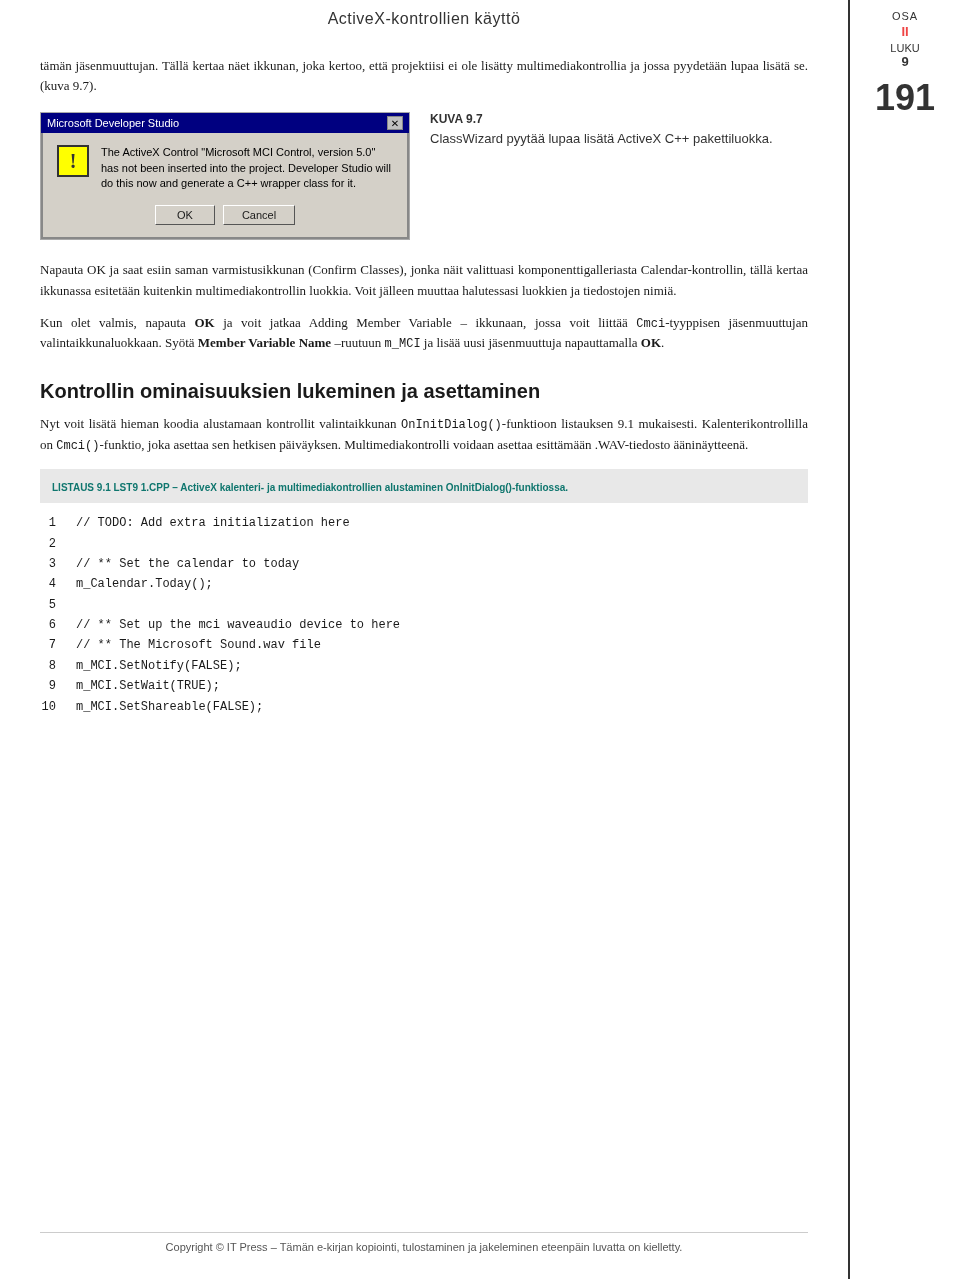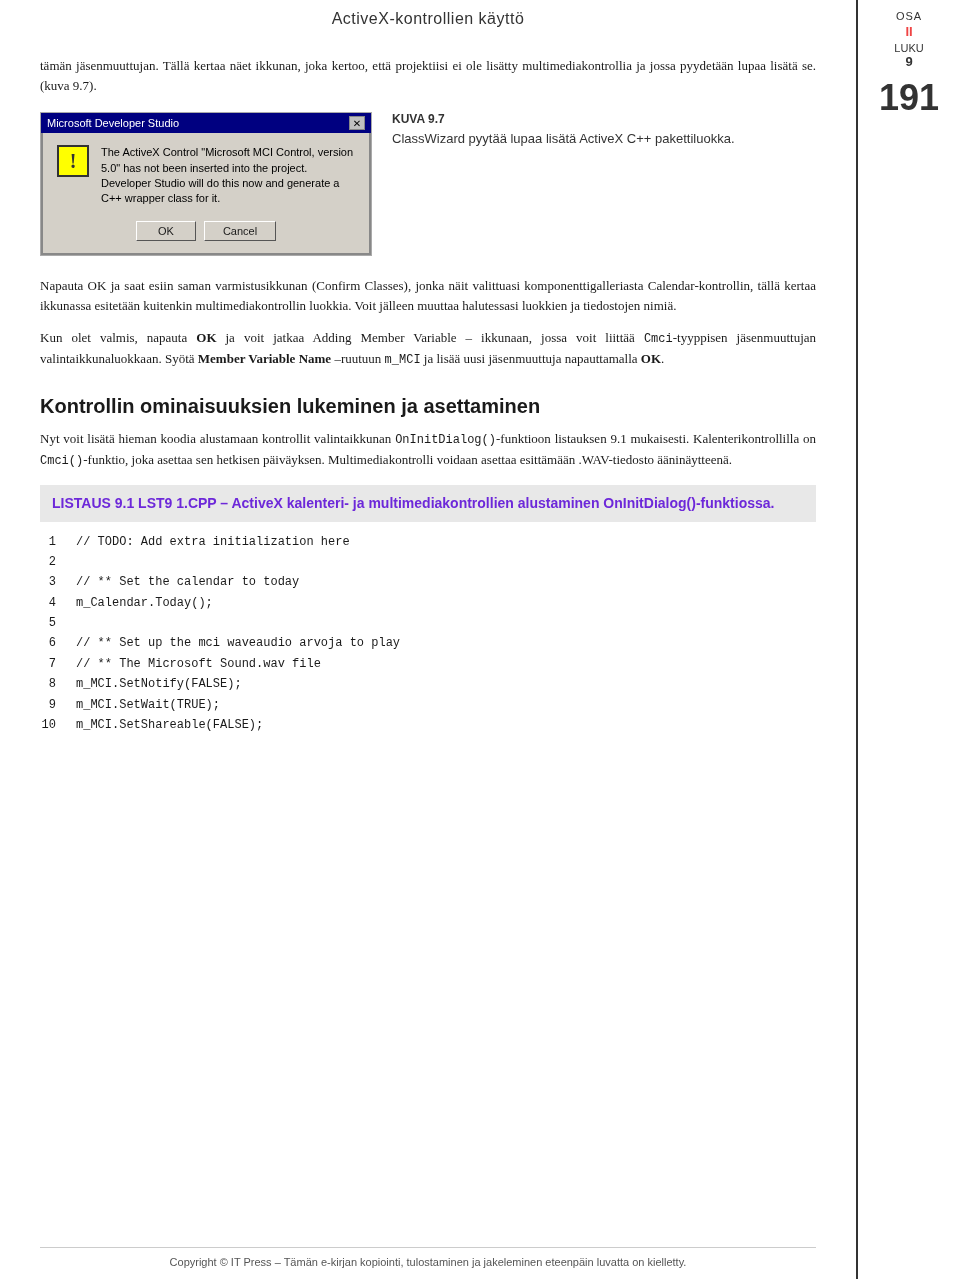--- a/index.html
+++ b/index.html
@@ -17,21 +17,21 @@
     .page-container {
       display: flex;
       width: 960px;
       min-height: 1279px;
       position: relative;
       border-radius: 30px;
     }
 
     
     .right-sidebar {
-      width: 104px;
+      width: 112px;
       background: #ffffff;
       border-left: 2px solid #333;
       display: flex;
       flex-direction: column;
       align-items: center;
       padding-top: 10px;
       flex-shrink: 0;
     }
 
     .osa-label {
@@ -112,21 +112,21 @@
     .dialog-area {
       display: flex;
       align-items: flex-start;
       margin: 16px 0 20px 0;
       gap: 20px;
     }
 
     .dialog-image {
       border: 1px solid #aaa;
       background: #f0f0f0;
-      width: 332px;
+      width: 370px;
       flex-shrink: 0;
       font-family: Arial, sans-serif;
     }
 
     .dialog-titlebar {
       background: #000080;
       color: white;
       font-size: 11px;
       padding: 3px 6px;
       display: flex;
@@ -235,24 +235,24 @@
 
     
     .listing-box {
       background: #e8e8e8;
       border: none;
       margin: 14px 0 10px 0;
       padding: 8px 12px;
     }
 
     .listing-label {
-      font-size: 14px;
-      font-family: Arial, sans-serif;
-      font-weight: bold;
-      color: #6d28d9;
+      font-size: 10px;
+      font-family: Arial, sans-serif;
+      font-weight: bold;
+      color: #0f766e;
       line-height: 1.5;
     }
 
     
     .code-block {
       margin: 10px 0 16px 0;
       font-family: 'Courier New', Courier, monospace;
       font-size: 12px;
       line-height: 1.7;
       color: #1a1a1a;
@@ -272,21 +272,21 @@
       font-family: 'Courier New', Courier, monospace;
     }
 
     .line-code {
       flex: 1;
     }
 
     
     .page-footer {
       position: absolute;
-      bottom: 11px;
+      bottom: 26px;
       left: 0;
       right: 0;
       text-align: center;
       font-size: 11px;
       font-family: Arial, sans-serif;
       color: #555;
       border-top: 1px solid #ccc;
       padding-top: 8px;
       margin: 0 40px;
     }
@@ -363,21 +363,21 @@
         <div class="code-line">
           <span class="line-num">4</span>
           <span class="line-code">    m_Calendar.Today();</span>
         </div>
         <div class="code-line">
           <span class="line-num">5</span>
           <span class="line-code"></span>
         </div>
         <div class="code-line">
           <span class="line-num">6</span>
-          <span class="line-code">    // ** Set up the mci waveaudio arvoja to play</span>
+          <span class="line-code">    // ** Set up the mci waveaudio device to here</span>
         </div>
         <div class="code-line">
           <span class="line-num">7</span>
           <span class="line-code">    // ** The Microsoft Sound.wav file</span>
         </div>
         <div class="code-line">
           <span class="line-num">8</span>
           <span class="line-code">    m_MCI.SetNotify(FALSE);</span>
         </div>
         <div class="code-line">

